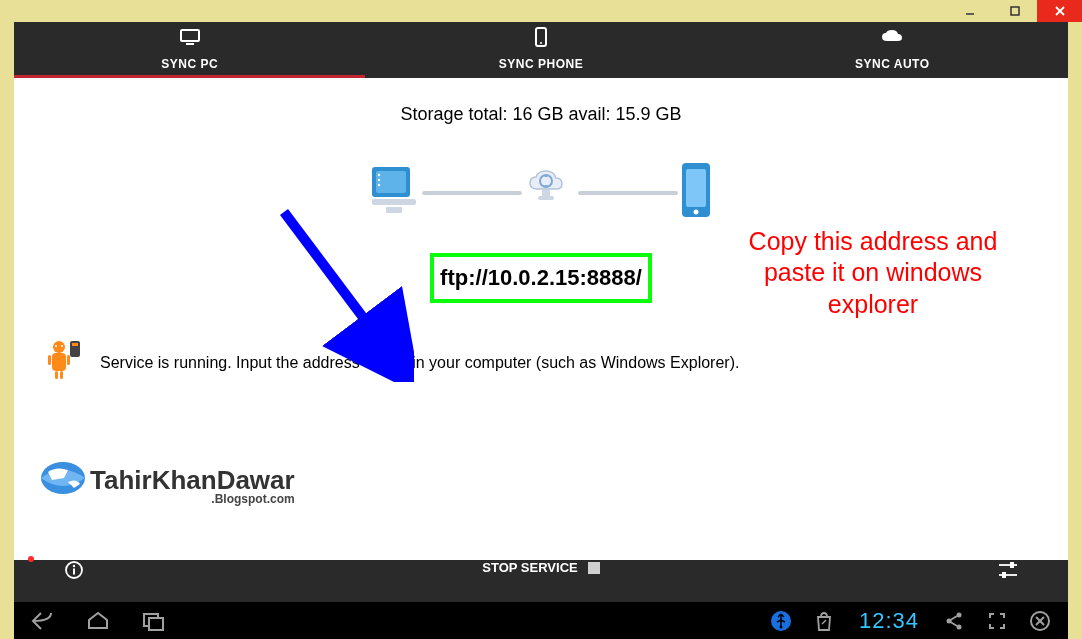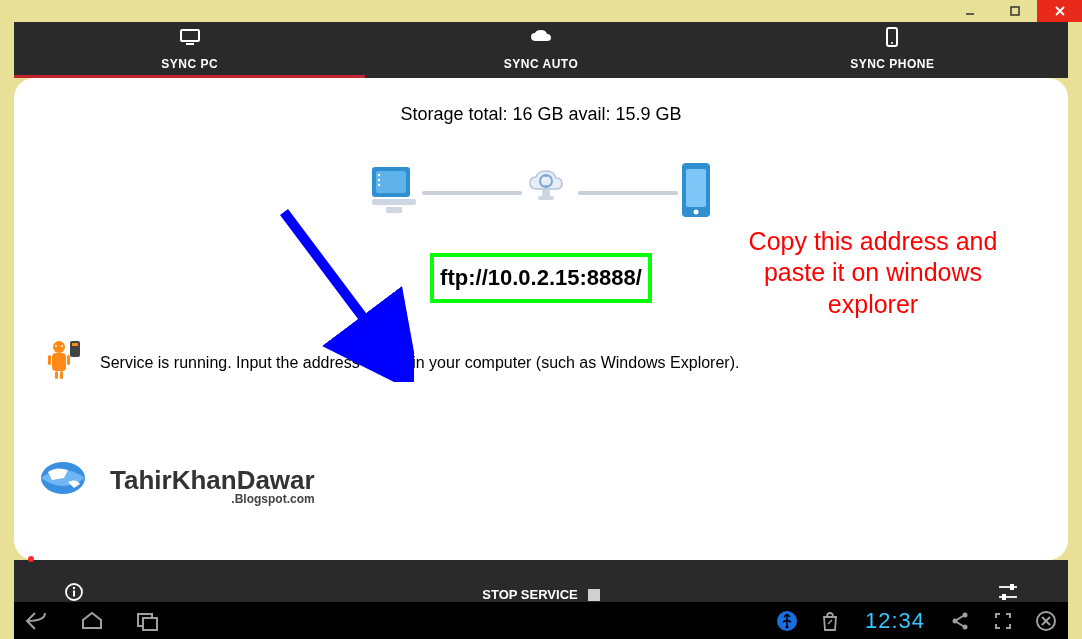--- a/index.html
+++ b/index.html
@@ -55,21 +55,20 @@
     border-bottom: 3px solid transparent;
   }
   .tab.active { border-bottom-color: #c2252f; }
   .tab-icon { height: 20px; display:flex; align-items:center; justify-content:center; }
   .content {
     flex: 1;
     background: #fff;
     padding: 24px 32px 8px 32px;
     text-align: center;
     position: relative;
-    border-radius: 20px;
   }
   .storage {
     font-size: 18px;
     color: #000;
     margin-top: 2px;
   }
   .diagram {
     margin-top: 36px;
     display: flex;
     align-items: center;
@@ -121,40 +120,40 @@
   .status-text {
     font-size: 16px;
     color: #000;
   }
   .brand {
     position: absolute;
     left: 24px;
     bottom: 56px;
     display: flex;
     align-items: center;
-    gap: 22px;
+    gap: 2px;
   }
   .brand-text {
     font-size: 26px;
     font-weight: bold;
     color: #333;
     position: relative;
   }
   .brand-sub {
     font-size: 12px;
     color: #444;
     position: absolute;
     right: 0;
     bottom: -10px;
   }
   .action-bar {
     height: 42px;
     background: #2a2a2a;
     display: flex;
-    align-items: flex-end;
+    align-items: flex-start;
     color: #fff;
   }
   .ab-left, .ab-right {
     width: 120px;
     display: flex;
     align-items: center;
     justify-content: center;
   }
   .ab-center {
     flex: 1;
@@ -176,21 +175,21 @@
     background: #ff2a2a;
     border-radius: 50%;
   }
   .navbar {
     position: absolute;
     left: 14px; right: 14px; bottom: 0;
     height: 37px;
     background: #000;
     display: flex;
     align-items: center;
-    padding: 0 8px;
+    padding: 0 14px;
   }
   .nav-left { display: flex; gap: 28px; align-items: center; }
   .nav-right { margin-left: auto; display: flex; gap: 15px; align-items: center; }
   .nav-icon { width: 28px; height: 28px; display:flex; align-items:center; justify-content:center; cursor:pointer;}
   .clock {
     color: #35c6ff;
     font-size: 22px;
     font-family: Arial, sans-serif;
     letter-spacing: 1px;
     padding: 0 6px;
@@ -225,34 +224,34 @@
       <span class="tab-icon">
         <svg width="22" height="18">
             <rect x="2" y="2" width="18" height="11" rx="1" fill="none" stroke="#fff" stroke-width="2"></rect>
             <line x1="7" y1="16" x2="15" y2="16" stroke="#fff" stroke-width="2"></line>
           </svg>
       </span>
       <span>SYNC PC</span>
     </div>
     <div class="tab">
       <span class="tab-icon">
-        <svg width="24" height="16">
-            <path d="M7 12 Q2 12 2 8 Q2 4 6 4 Q7 1 12 1 Q17 1 18 5 Q22 5 22 9 Q22 12 18 12 Z" fill="#fff"></path>
-          </svg>
-      </span>
-      <span>SYNC AUTO</span>
-    </div>
-    <div class="tab">
-      <span class="tab-icon">
         <svg width="14" height="20">
             <rect x="2" y="1" width="10" height="18" rx="2" fill="none" stroke="#fff" stroke-width="2"></rect>
             <circle cx="7" cy="16" r="1" fill="#fff"></circle>
           </svg>
       </span>
       <span>SYNC PHONE</span>
+    </div>
+    <div class="tab">
+      <span class="tab-icon">
+        <svg width="24" height="16">
+            <path d="M7 12 Q2 12 2 8 Q2 4 6 4 Q7 1 12 1 Q17 1 18 5 Q22 5 22 9 Q22 12 18 12 Z" fill="#fff"></path>
+          </svg>
+      </span>
+      <span>SYNC AUTO</span>
     </div>
   </div>
 
   <div class="content">
     <div class="storage">Storage total: 16 GB    avail: 15.9 GB</div>
 
     
     <div class="diagram">
       <span class="pc-icon">
         <svg width="56" height="56">

